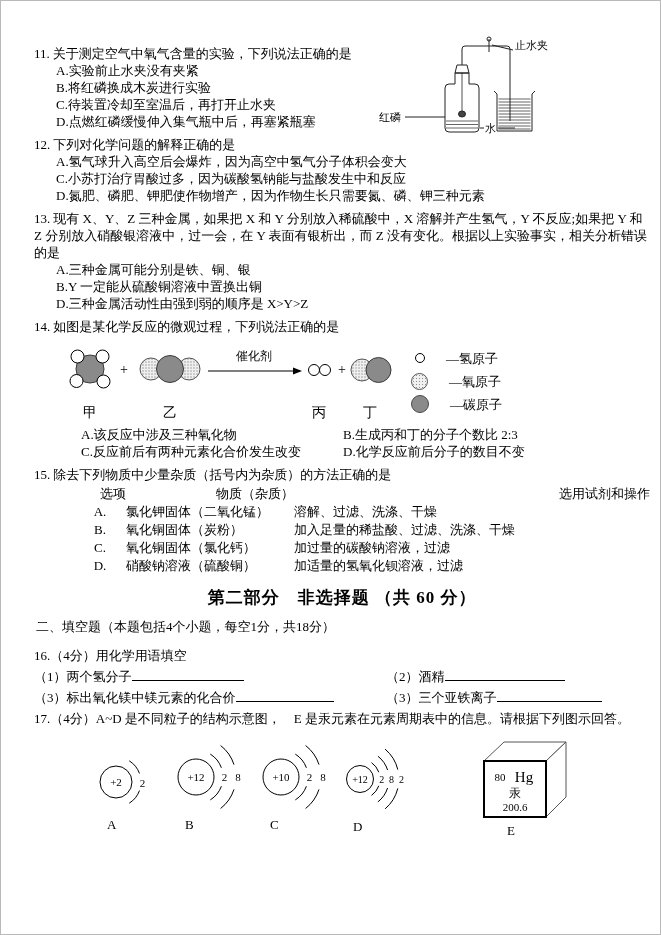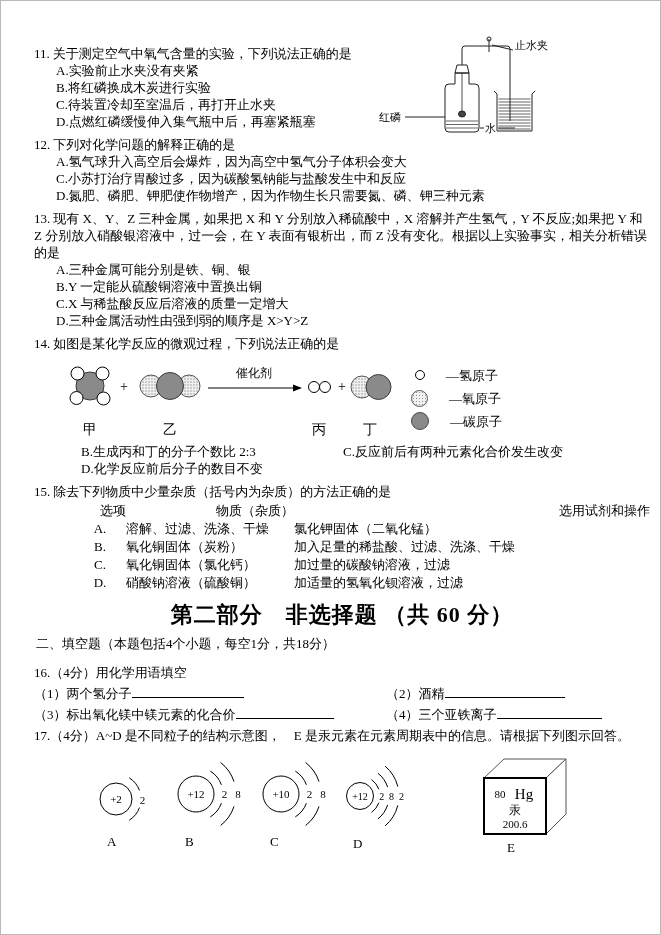--- a/index.html
+++ b/index.html
@@ -32,21 +32,21 @@
            background-image:radial-gradient(#8f8f8f 0.8px, transparent 0.9px);
            background-size:3px 3px; }
   .dot-c { width:16px; height:16px; border-radius:50%; background:#8a8a8a; border:1px solid #4a4a4a; }
 
   
   .qtable { display:grid; grid-template-columns:52px 168px auto; margin-left:40px; margin-top:2px; }
   .qtable .hdr { text-align:right; line-height:18px; }
   .qtable .cell { line-height:18px; white-space:nowrap; }
   .qtable .letter { text-align:center; }
 
-  .part-title { text-align:center; font-size:22px; font-weight:bold; margin:14px 0 12px 0; letter-spacing:1px; }
+  .part-title { text-align:center; font-size:17px; font-weight:bold; margin:14px 0 12px 0; letter-spacing:1px; }
   .fill-head { margin:0 0 12px 2px; }
 
   .q16 { margin-bottom:4px; }
   .fill-row { display:flex; margin-top:3px; }
   .fill-col1 { width:352px; }
   .blank { display:inline-block; border-bottom:1px solid #000; height:13px; vertical-align:baseline; }
   .b110 { width:112px; } .b120 { width:120px; } .b95 { width:98px; } .b105 { width:105px; }
 
   .atoms { position:relative; height:105px; margin-top:8px; }
   .atom { position:absolute; }
@@ -116,21 +116,20 @@
     <div class="stem"><span class="qnum">12.</span><span>下列对化学问题的解释正确的是</span></div>
     <div class="opt">A.氢气球升入高空后会爆炸，因为高空中氢气分子体积会变大</div>
     <div class="opt">C.小苏打治疗胃酸过多，因为碳酸氢钠能与盐酸发生中和反应</div>
     <div class="opt">D.氮肥、磷肥、钾肥使作物增产，因为作物生长只需要氮、磷、钾三种元素</div>
   </div>
 
   <div class="q">
     <div class="stem"><span class="qnum">13.</span><span>现有 X、Y、Z 三种金属，如果把 X 和 Y 分别放入稀硫酸中，X 溶解并产生氢气，Y 不反应;如果把 Y 和 Z 分别放入硝酸银溶液中，过一会，在 Y 表面有银析出，而 Z 没有变化。根据以上实验事实，相关分析错误的是</span></div>
     <div class="opt">A.三种金属可能分别是铁、铜、银</div>
     <div class="opt">B.Y 一定能从硫酸铜溶液中置换出铜</div>
-    <div class="opt">C.X 与稀盐酸反应后溶液的质量一定增大</div>
     <div class="opt">D.三种金属活动性由强到弱的顺序是 X&gt;Y&gt;Z</div>
   </div>
 
   <div class="q">
     <div class="stem"><span class="qnum">14.</span><span>如图是某化学反应的微观过程，下列说法正确的是</span></div>
 
     <div class="rx-row">
       <svg class="rx-svg" width="345" height="80" viewBox="0 0 345 80">
         <defs>
           <pattern id="stip" patternUnits="userSpaceOnUse" width="3" height="3">
@@ -179,36 +178,37 @@
           <span class="txt">—氧原子</span>
         </div>
         <div class="legend-row">
           <span class="dot-c"></span>
           <span class="txt">—碳原子</span>
         </div>
       </div>
     </div>
 
     <div class="opts2">
+      <div>A.该反应中涉及三种氧化物</div>
       <div>B.生成丙和丁的分子个数比 2:3</div>
       <div>C.反应前后有两种元素化合价发生改变</div>
       <div>D.化学反应前后分子的数目不变</div>
     </div>
   </div>
 
   <div class="q">
     <div class="stem"><span class="qnum">15.</span><span>除去下列物质中少量杂质（括号内为杂质）的方法正确的是</span></div>
     <div class="qtable">
       <div class="hdr">选项</div>
       <div class="hdr">物质（杂质）</div>
       <div class="hdr">选用试剂和操作</div>
 
       <div class="cell letter">A.</div>
+      <div class="cell">氯化钾固体（二氧化锰）</div>
       <div class="cell">溶解、过滤、洗涤、干燥</div>
-      <div class="cell">氯化钾固体（二氧化锰）</div>
 
       <div class="cell letter">B.</div>
       <div class="cell">氧化铜固体（炭粉）</div>
       <div class="cell">加入足量的稀盐酸、过滤、洗涤、干燥</div>
 
       <div class="cell letter">C.</div>
       <div class="cell">氧化铜固体（氯化钙）</div>
       <div class="cell">加过量的碳酸钠溶液，过滤</div>
 
       <div class="cell letter">D.</div>
@@ -221,21 +221,21 @@
   <div class="fill-head">二、填空题（本题包括4个小题，每空1分，共18分）</div>
 
   <div class="q q16">
     <div class="stem">16.（4分）用化学用语填空</div>
     <div class="fill-row">
       <div class="fill-col1"><span>（1）两个氢分子</span><span class="blank b110"></span></div>
       <div><span>（2）酒精</span><span class="blank b120"></span></div>
     </div>
     <div class="fill-row">
       <div class="fill-col1"><span>（3）标出氧化镁中镁元素的化合价</span><span class="blank b95"></span></div>
-      <div><span>（4）三个亚铁离子</span><span class="blank b105"></span></div>
+      <div><span>（3）三个亚铁离子</span><span class="blank b105"></span></div>
     </div>
   </div>
 
   <div class="q">
     <div class="stem">17.（4分）A~D 是不同粒子的结构示意图，　E 是汞元素在元素周期表中的信息。请根据下列图示回答。</div>
 
     <div class="atoms">
 
       <div class="atom" style="left:62px; top:14px;">
         <svg width="58" height="68" viewBox="0 0 58 68">

